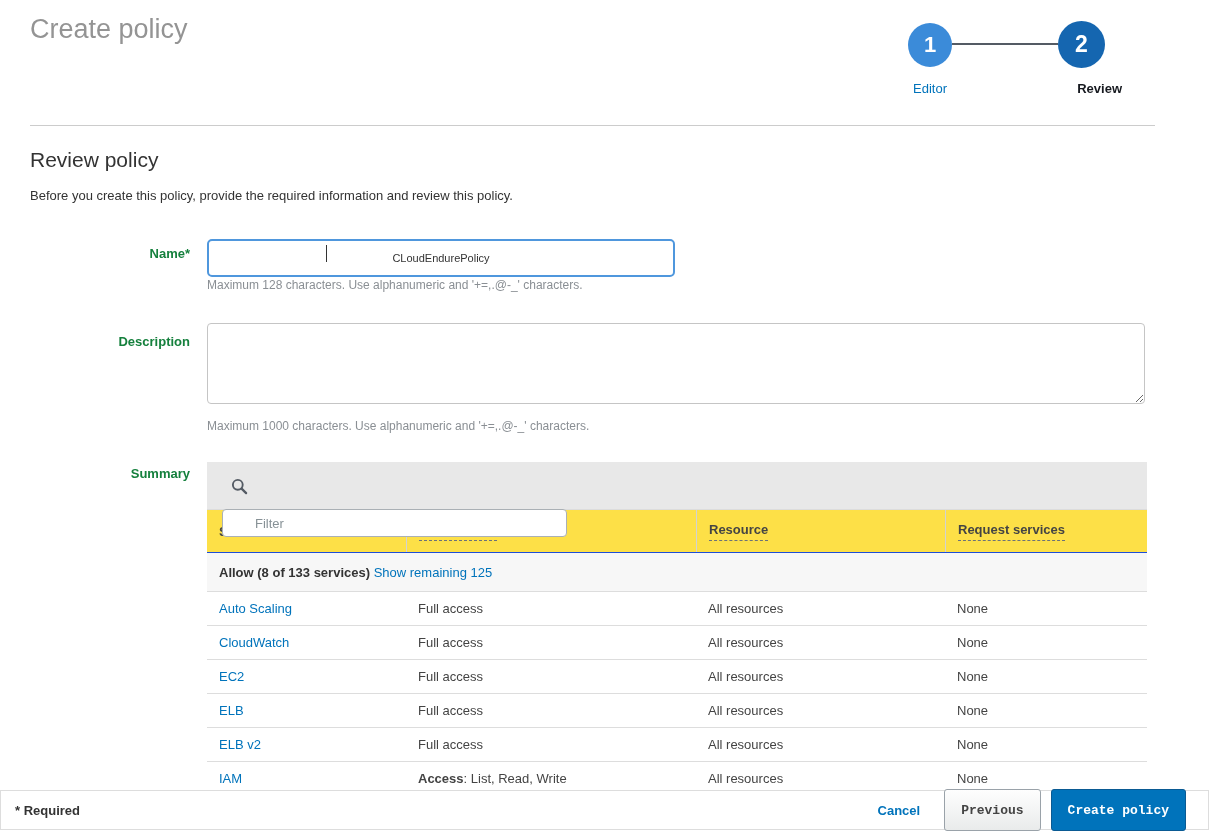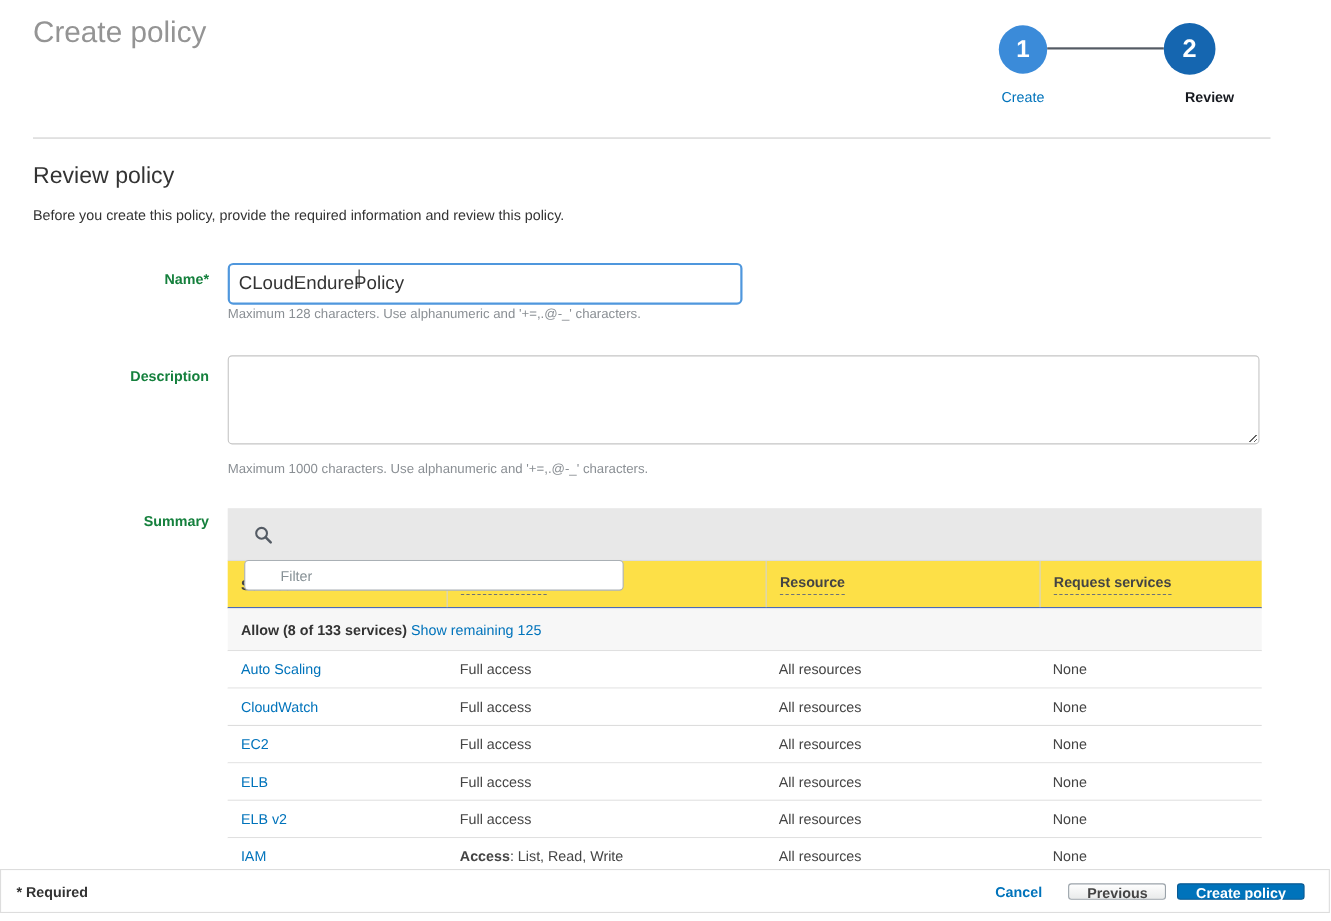--- a/index.html
+++ b/index.html
@@ -109,24 +109,25 @@
     position: absolute;
     left: 207px; top: 239px;
     width: 468px; height: 29px;
   }
   .name-input {
     width: 100%; height: 100%;
     border: 2px solid #4f97dd;
     border-radius: 5px;
     padding: 17px 8px;
     font-family: inherit;
-    font-size: 17px;
+    font-size: 11px;
     color: #333;
     outline: none;
     background: #fff;
+    text-align: center;
   }
   .text-cursor {
     position: absolute;
     left: 119px; top: 6px;
     width: 1px; height: 17px;
     background: #333;
   }
   .help-text {
     position: absolute;
     left: 207px;
@@ -254,23 +255,23 @@
     display: flex;
     align-items: center;
   }
   .cancel-link {
     color: #0073bb;
     font-weight: 700;
     margin-right: 24px;
     cursor: pointer;
   }
   .btn {
-    height: 15px;
+    height: 42px;
     border-radius: 3px;
-    font-family: Liberation Sans, sans-serif;
+    font-family: Liberation Mono, monospace;
     font-size: 13px;
     font-weight: 700;
     cursor: pointer;
     padding: 0 16px;
   }
   .btn-previous {
     background: linear-gradient(#fefefe, #e9ebeb);
     border: 1px solid #9aa2a9;
     color: #444;
     margin-right: 10px;
@@ -284,21 +285,21 @@
 </head>
 <body>
 
 <div class="page">
 
   <div class="app-title">Create policy</div>
 
   <div class="step-circle step-1">1</div>
   <div class="step-connector"></div>
   <div class="step-circle step-2">2</div>
-  <div class="step-label-1">Create</div>
+  <div class="step-label-1">Editor</div>
   <div class="step-label-2">Review</div>
 
   <div class="header-divider"></div>
 
   <div class="section-heading">Review policy</div>
   <div class="section-subtitle">Before you create this policy, provide the required information and review this policy.</div>
 
   <div class="field-label label-name">Name*</div>
   <div class="name-input-wrap">
     <input class="name-input" type="text" value="CLoudEndurePolicy" style="">

